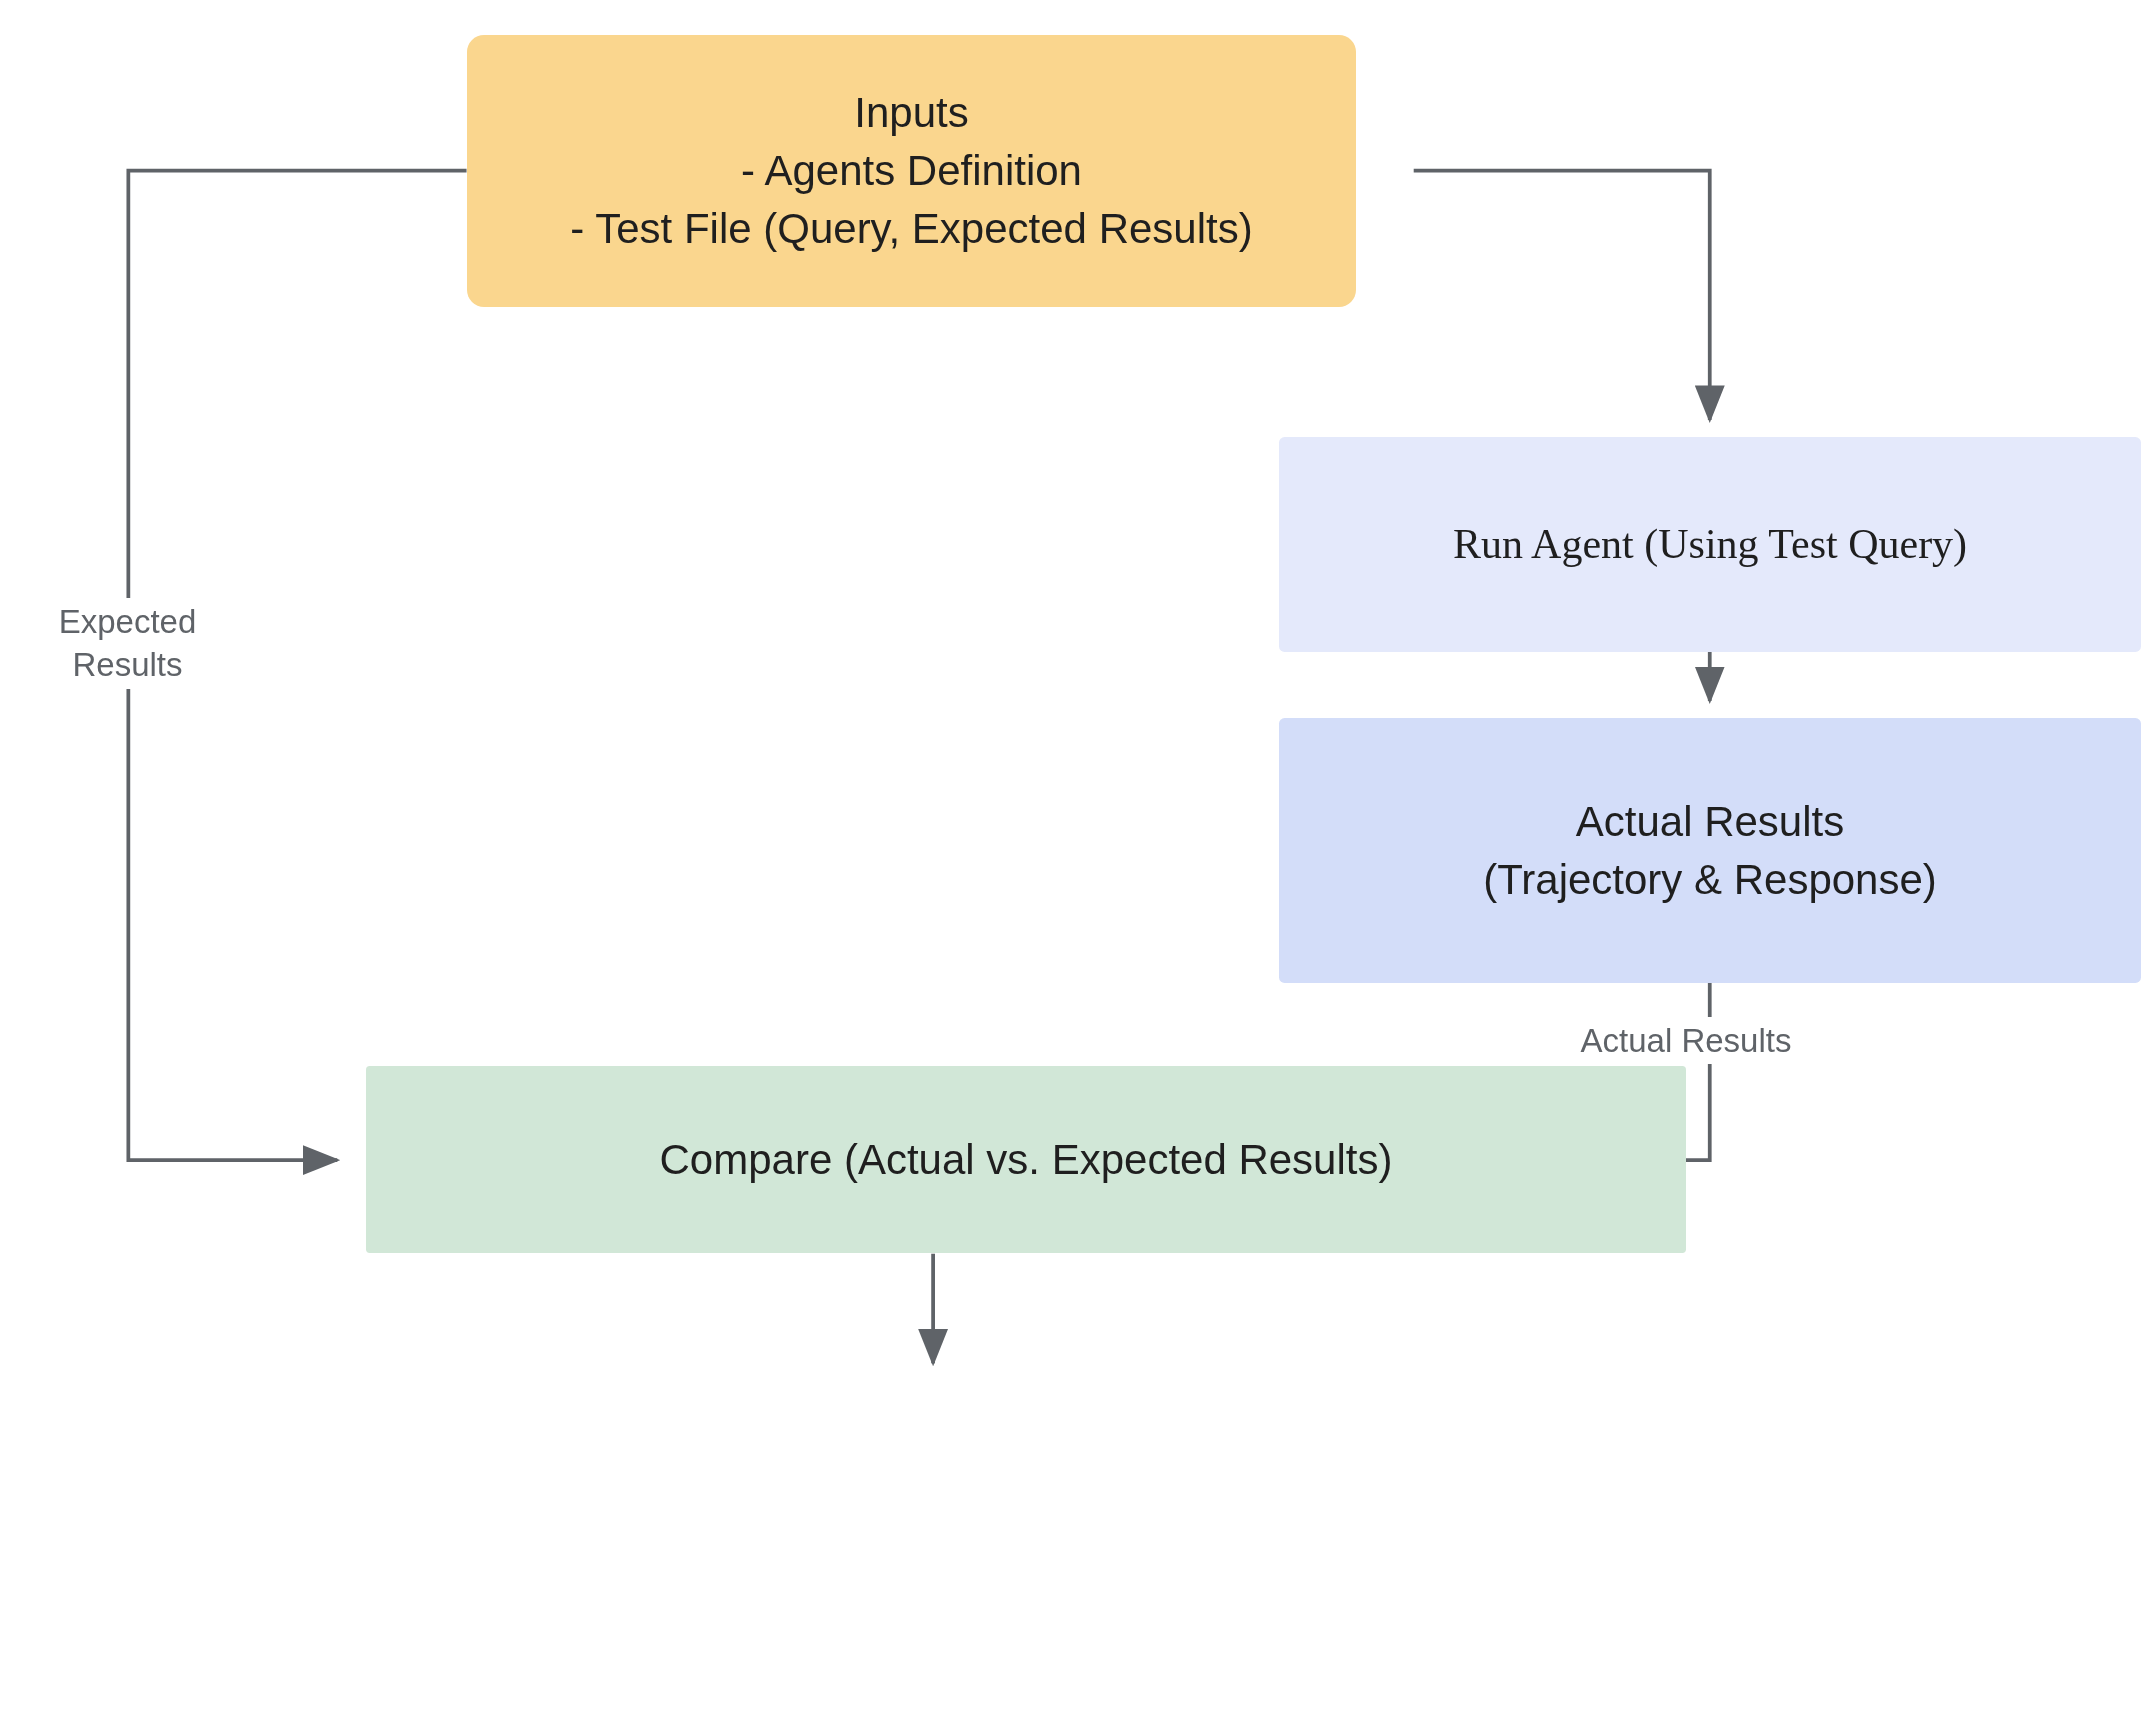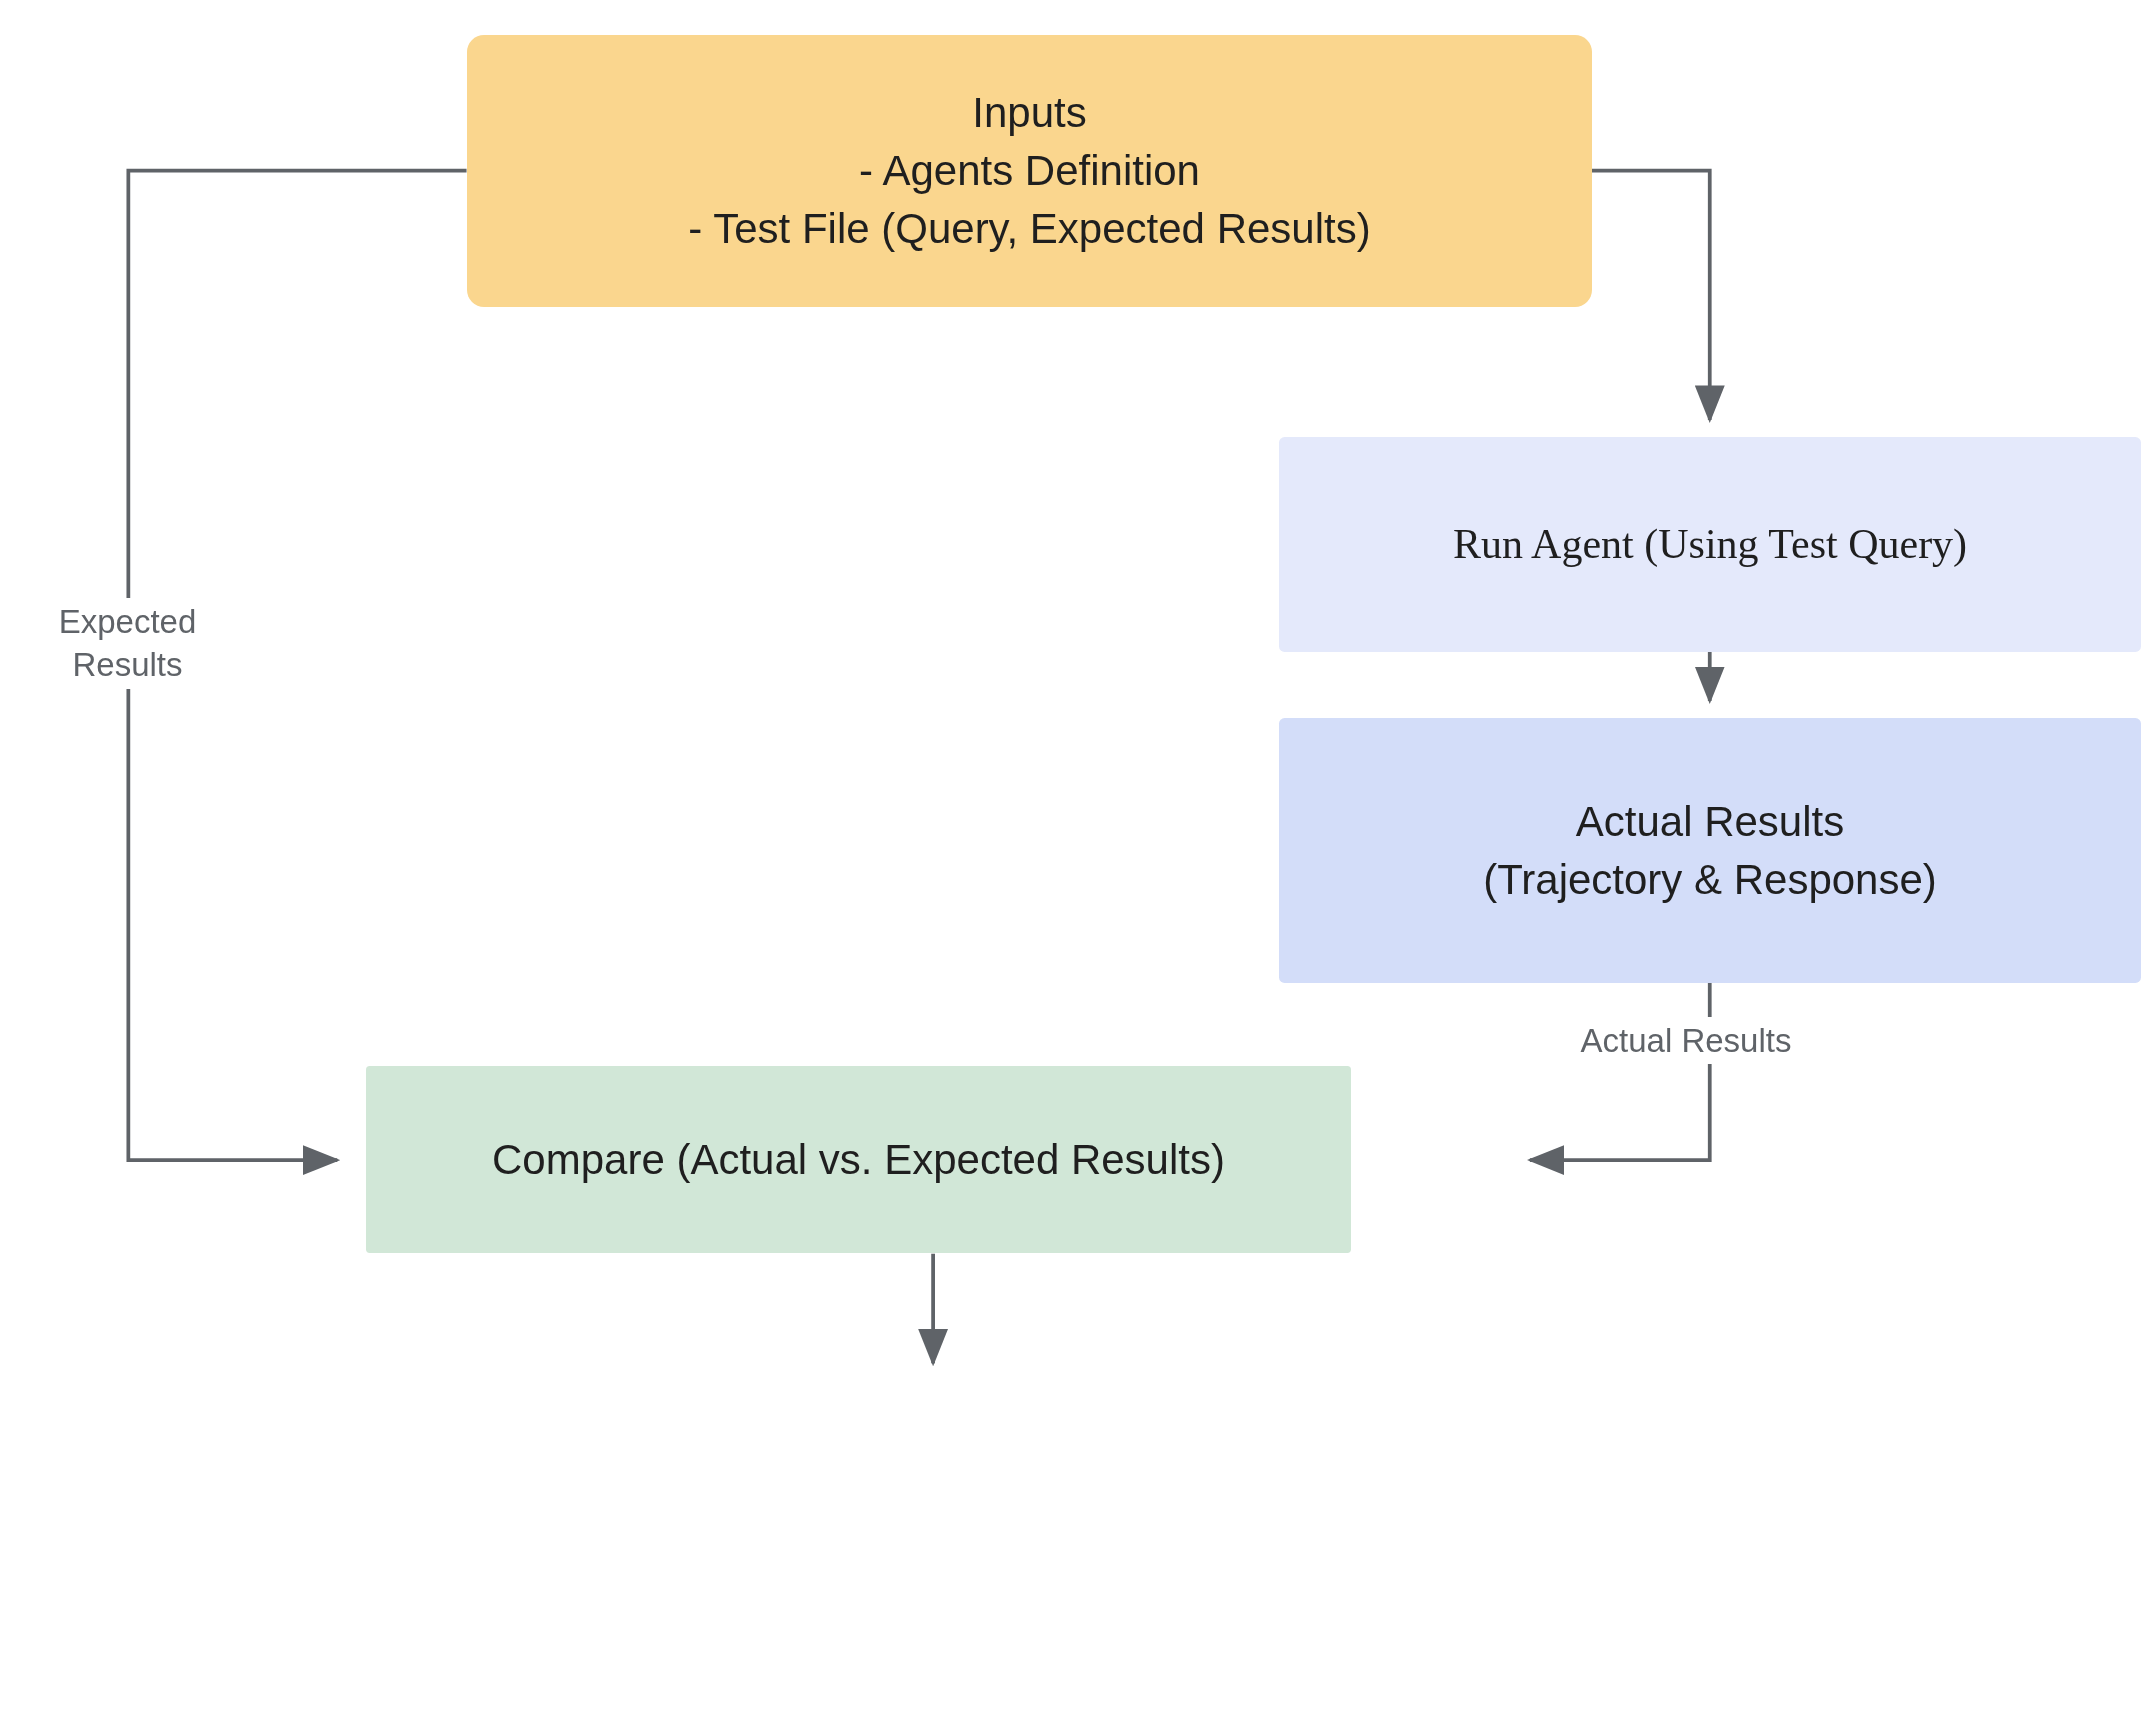--- a/index.html
+++ b/index.html
@@ -41,21 +41,21 @@
   .node-text {
     display: block;
     width: 100%;
     white-space: pre-line;
   }
 
   
   #node-inputs {
     left: 467px;
     top: 35px;
-    width: 1125px;
+    width: 889px;
     height: 272px;
     background: #fad68e;
     border-radius: 17px;
     font-size: 42px;
   }
 
   
   #node-run-agent {
     left: 1279px;
     top: 437px;
@@ -75,21 +75,21 @@
     height: 265px;
     background: #d3ddf9;
     border-radius: 5.6px;
     font-size: 42px;
   }
 
   
   #node-compare {
     left: 366px;
     top: 1066px;
-    width: 985px;
+    width: 1320px;
     height: 187px;
     background: #d1e7d7;
     border-radius: 3.7px;
     font-size: 42px;
   }
 
   
   #node-evaluation-report {
     left: 766px;
     top: 1380px;

